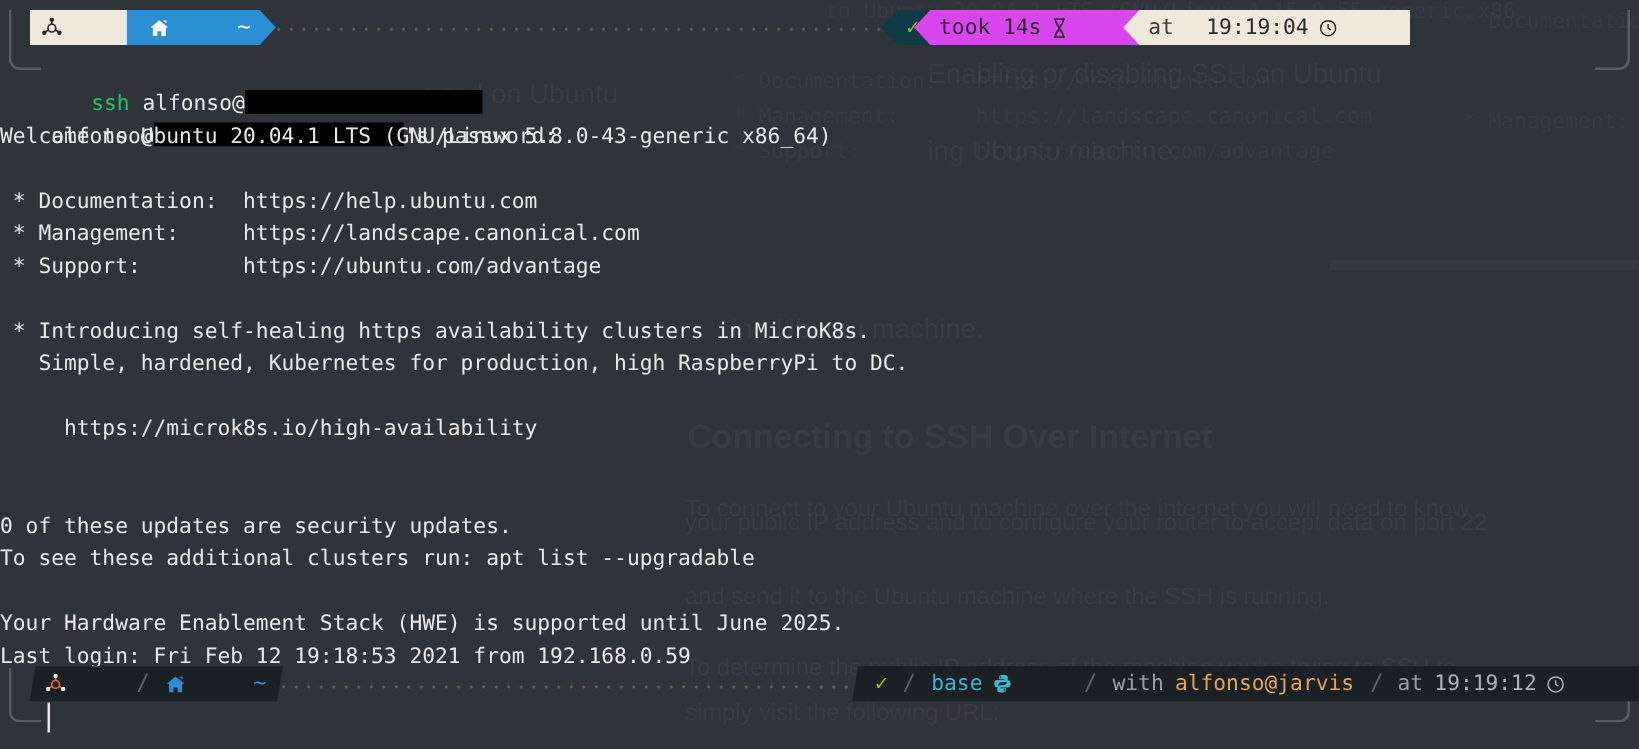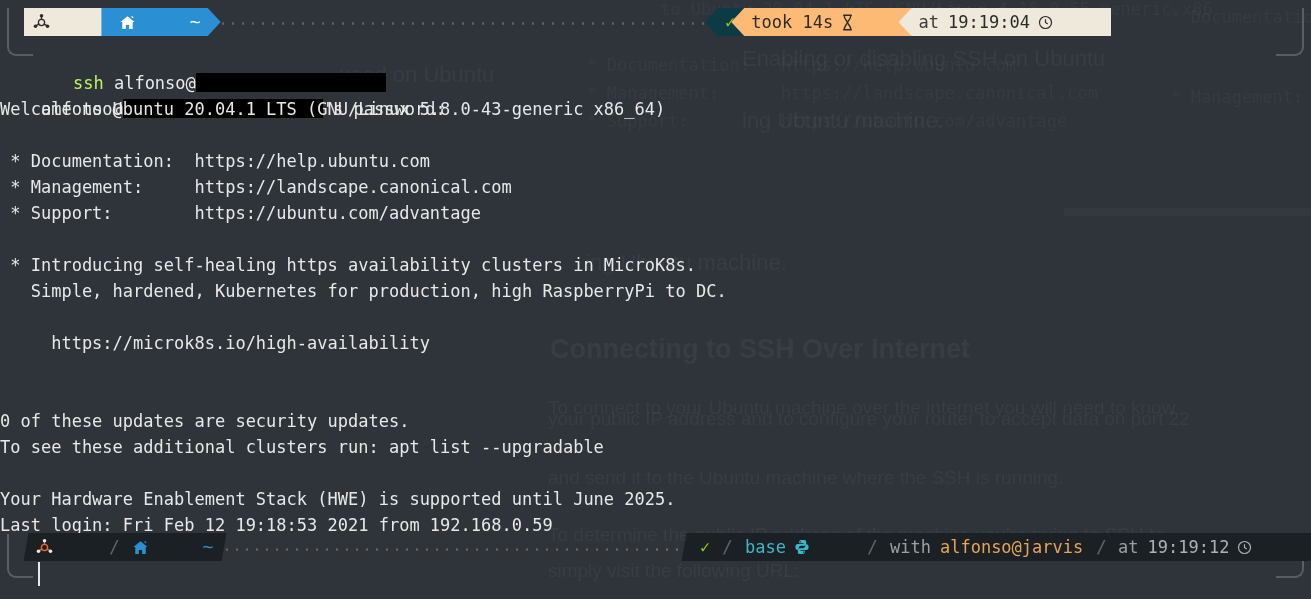--- a/index.html
+++ b/index.html
@@ -56,21 +56,21 @@
     z-index: 2;
   }
 
   .term-line {
     position: absolute;
     white-space: pre;
     left: 0;
   }
 
   .fg-default { color: #e9e9e9; }
-  .fg-green   { color: #bef264; }
+  .fg-green   { color: #22c55e; }
 
   .redact {
     display: inline-block;
     background: #000000;
     vertical-align: -3px;
     height: 19px;
   }
 
   
   .pl-row {
@@ -99,21 +99,21 @@
   }
   
   .pl-arrow-l {
     clip-path: polygon(13px 0, 100% 0, 100% 100%, 13px 100%, 0 50%);
     padding-left: 20px;
   }
 
   .bg-cream  { background: #efe9dc; }
   .bg-blue   { background: #2b8fd4; }
   .bg-teal   { background: #0c3a45; }
-  .bg-gold   { background: #fdba74; }
+  .bg-gold   { background: #d946ef; }
   .tx-dark   { color: #2b2b2b; }
   .tx-white  { color: #ffffff; }
   .tx-check  { color: #8ec420; }
 
   .ico { display: inline-block; line-height: 1; }
 
   
   .pl-row-slash {
     position: absolute;
     height: 28px;
@@ -294,21 +294,21 @@
     <span class="ico" style="margin-left:8px;">
       <svg width="13" height="17" viewBox="0 0 14 20" fill="none" stroke="#2b2b2b" stroke-width="1.6">
         <path d="M2 1.5 h10 M2 18.5 h10"></path>
         <path d="M3 1.5 C3 6 7 8.5 7 10 C7 11.5 3 14 3 18.5"></path>
         <path d="M11 1.5 C11 6 7 8.5 7 10 C7 11.5 11 14 11 18.5"></path>
       </svg>
     </span>
   </div>
   <div class="pl-seg pl-arrow-l bg-cream" style="margin-left:-13px; padding-right:12px;">
     <span class="tx-dark" style="color:#3a3a3a;">at</span>
-    <span class="tx-dark" style="margin-left:9px;">19:19:04</span>
+    <span class="tx-dark" style="margin-left:26px;">19:19:04</span>
     <span class="ico" style="margin-left:8px;">
       <svg width="15" height="15" viewBox="0 0 20 20" fill="none" stroke="#2b2b2b" stroke-width="1.6">
         <circle cx="10" cy="10" r="8"></circle>
         <path d="M10 5.5 V10 L13 12"></path>
       </svg>
     </span>
   </div>
 </div>
 
 <div class="frame-left" style="left:7px; top:534px; width:26px; height:44px;"></div>

